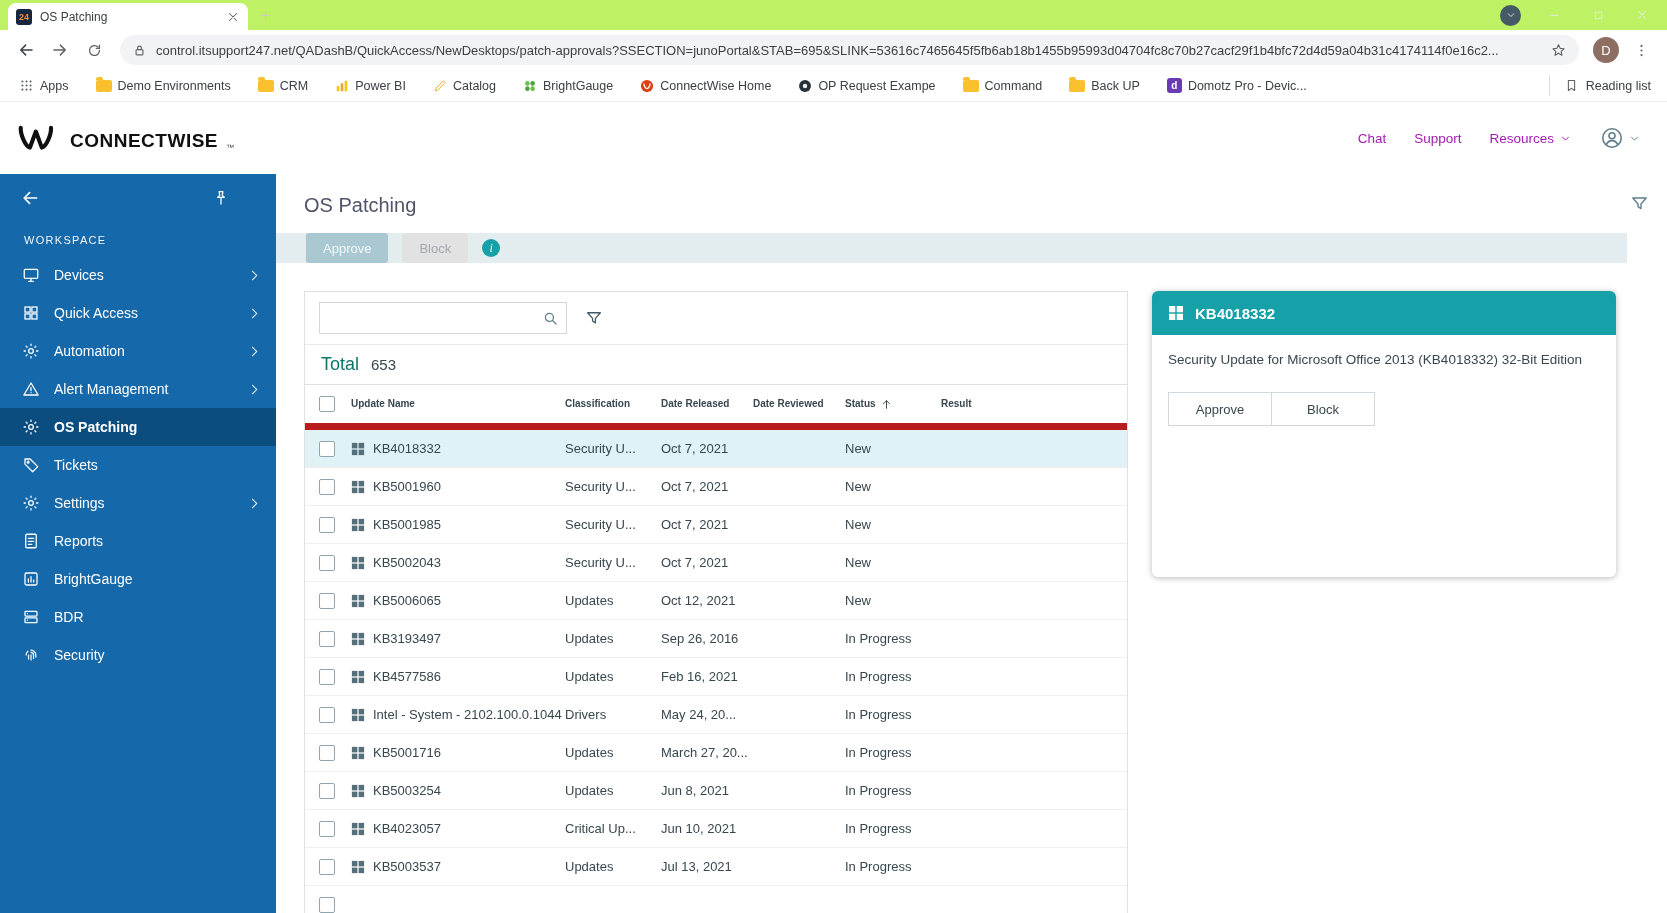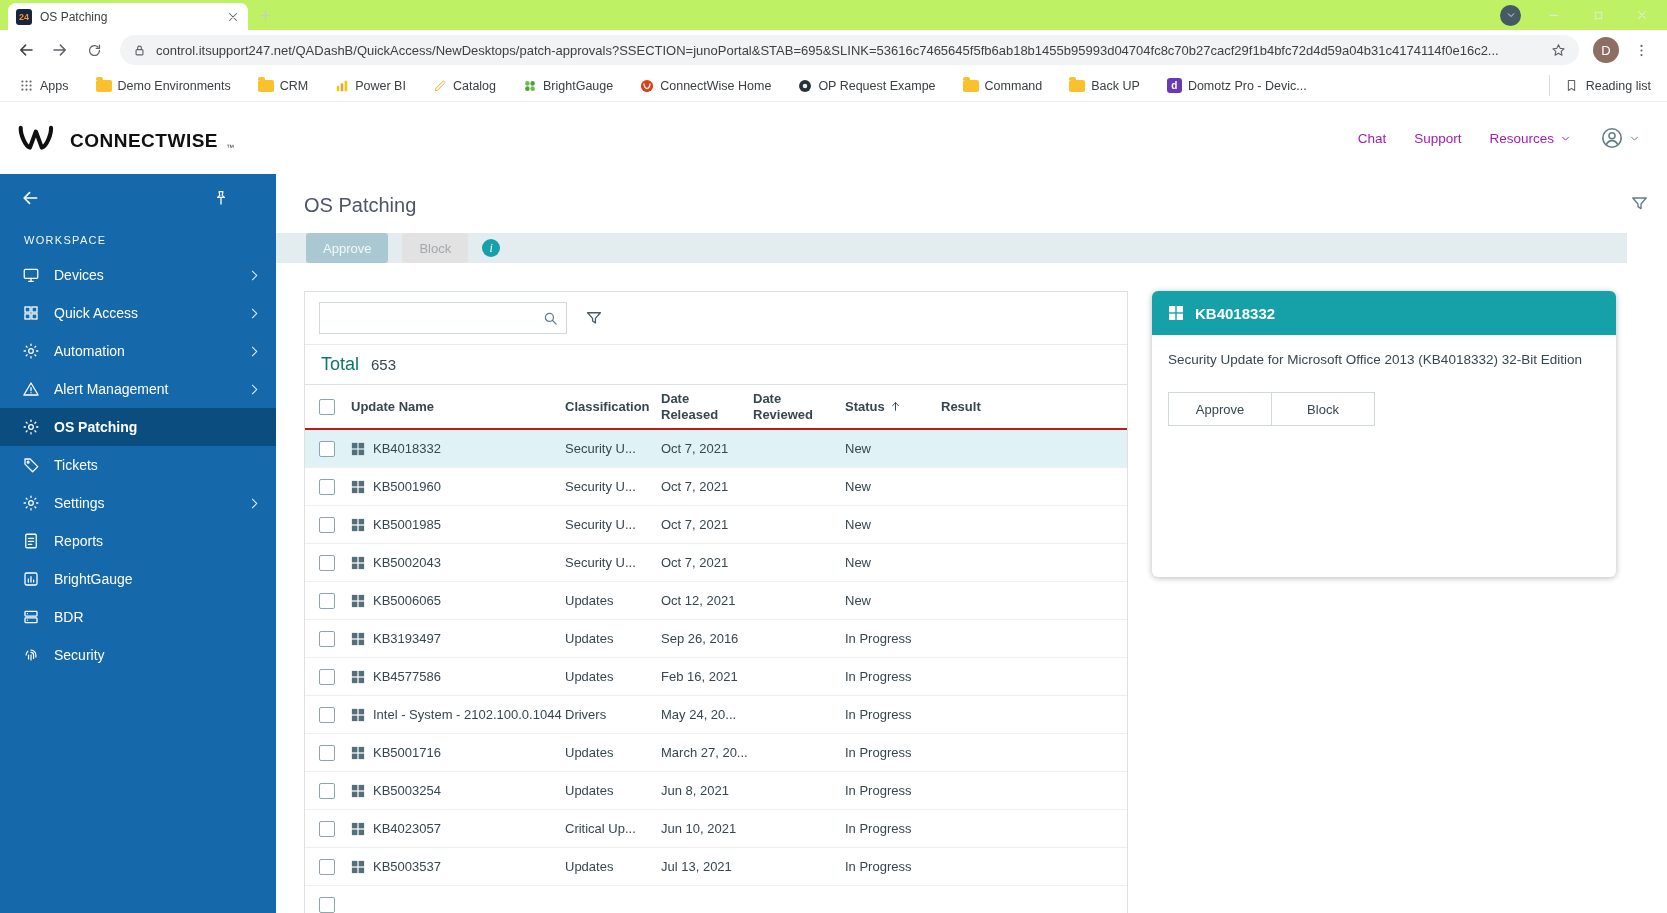--- a/index.html
+++ b/index.html
@@ -69,21 +69,21 @@
   .search-row{display:flex;align-items:center;gap:18px;padding:10px 14px;height:52px}
   .searchbox{width:248px;height:32px;border:1px solid #cfd8dc;display:flex;align-items:center;padding:0 7px;gap:6px}
   .searchbox input{flex:1;min-width:0;border:none;outline:none;font-size:13px;font-family:inherit;color:#37474f}
   .searchbox .mag{color:#607d8b}
   .tbl-filter{color:#455a64}
   .total-row{display:flex;align-items:baseline;gap:12px;padding:0 16px;height:40px;border-top:1px solid #ebebeb}
   .total-row{align-items:center}
   .total-label{font-size:18px;color:#0f766e}
   .total-value{font-size:15px;color:#37474f}
   .thead,.trow{display:grid;grid-template-columns:46px 214px 96px 92px 92px 96px 1fr;align-items:center}
-  .thead{min-height:46px;border-top:1px solid #e0e0e0;border-bottom:2px solid #b91c1c;font-size:13px;font-weight:bold;color:#37474f;line-height:1.2}
+  .thead{min-height:46px;border-top:1px solid #e0e0e0;border-bottom:7px solid #b91c1c;font-size:10px;font-weight:bold;color:#37474f;line-height:1.2}
   .thead .hcell{padding-right:10px}
   .trow{height:38px;border-bottom:1px solid #efefef;font-size:13px;color:#37474f}
   .trow.selected{background:#e1f2f6}
   .cb{width:16px;height:16px;border:1.6px solid #90a4ae;border-radius:2px;margin-left:14px;background:#fff}
   .name-cell{display:flex;align-items:center;gap:8px;overflow:hidden;white-space:nowrap;padding-right:8px}
   .winicon{color:#546e7a;flex-shrink:0}
   .hstatus{display:flex;align-items:center;gap:4px}
   .partial{border-bottom:none}
 
   

